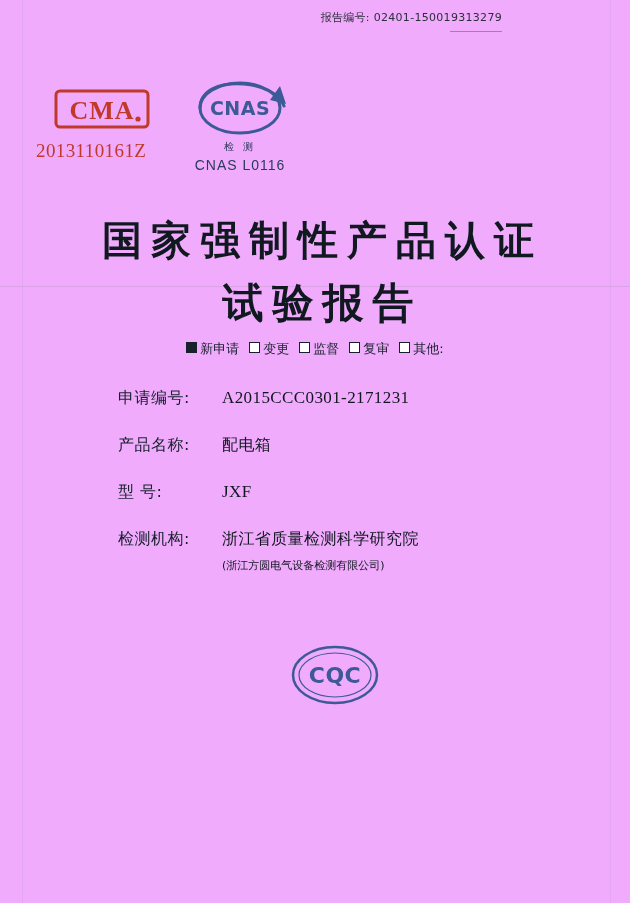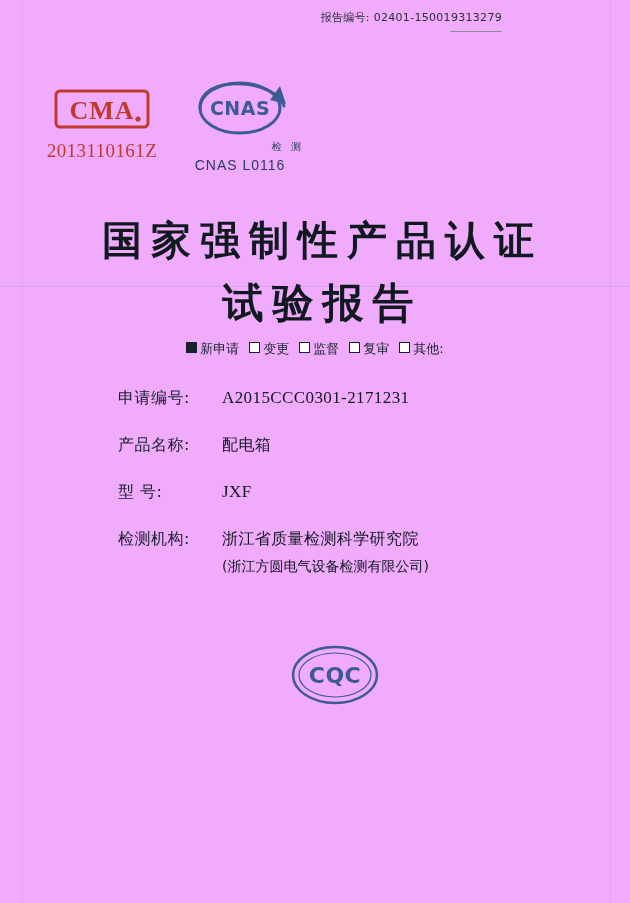--- a/index.html
+++ b/index.html
@@ -50,21 +50,20 @@
     height: 1px;
     background: #8a8f98;
   }
 
   
   .cma-block {
     position: absolute;
     left: 36px;
     top: 88px;
     width: 132px;
-    text-align: center;
   }
   .cma-mark {
     position: relative;
     width: 96px;
     height: 42px;
     margin: 0 auto;
   }
   .cma-mark svg { display: block; }
   .cma-code {
     margin-top: 10px;
@@ -87,21 +86,20 @@
     height: 66px;
     margin: 0 auto;
     position: relative;
   }
   .cnas-sub {
     font-family: "DejaVu Sans", sans-serif;
     font-size: 10px;
     color: #2b3a5c;
     letter-spacing: 3px;
     margin-top: -4px;
-    text-align: right;
   }
   .cnas-code {
     font-family: Liberation Sans, sans-serif;
     font-size: 14px;
     color: #2b3a5c;
     letter-spacing: 1px;
     margin-top: 3px;
   }
 
   
@@ -202,21 +200,21 @@
     font-size: 17px;
     color: #10171f;
     letter-spacing: 0.4px;
   }
   .field-value.cn {
     font-family: "DejaVu Sans", sans-serif;
     font-size: 16px;
   }
   .field-subvalue {
     font-family: "DejaVu Sans", sans-serif;
-    font-size: 14px;
+    font-size: 11px;
     color: #10171f;
     margin-left: 104px;
     margin-top: -18px;
     margin-bottom: 26px;
   }
 
   
   .cqc-block {
     position: absolute;
     left: 0;

